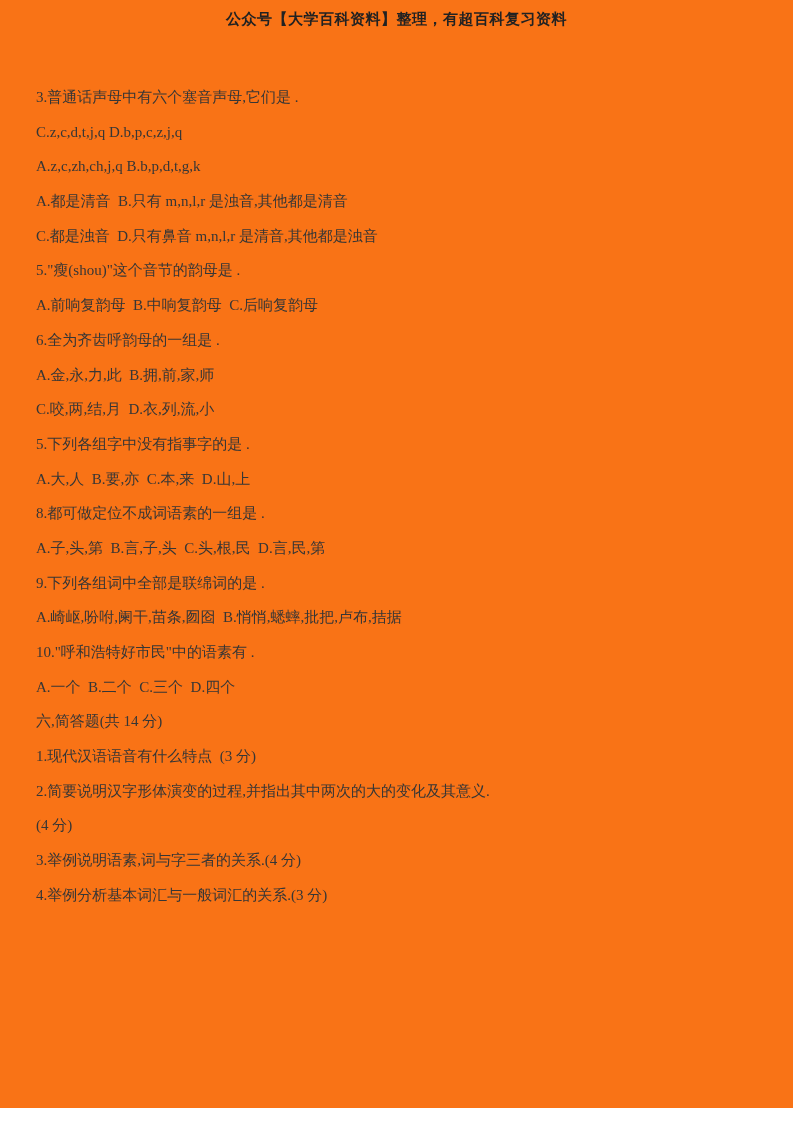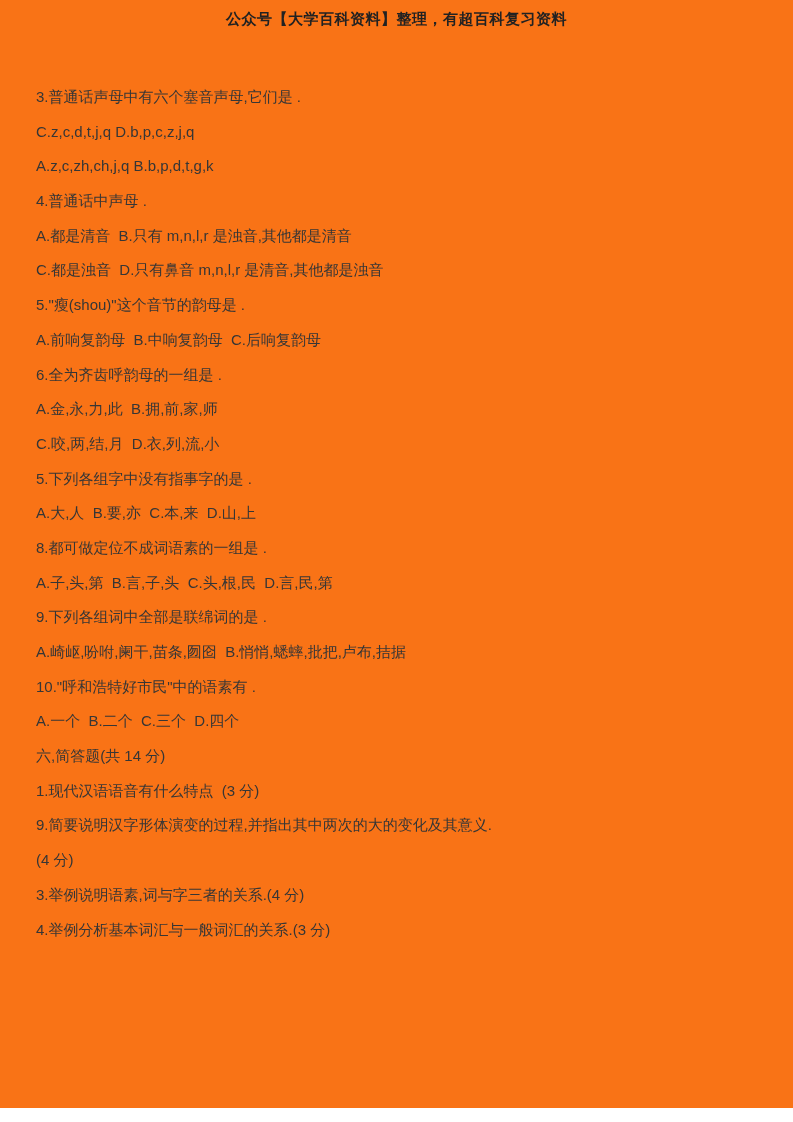--- a/index.html
+++ b/index.html
@@ -25,57 +25,57 @@
     letter-spacing: 0.5px;
     white-space: pre-wrap;
   }
   .doc-body {
     position: absolute;
     top: 80px;
     left: 36px;
     right: 22px;
     color: #363636;
     font-size: 15px;
+    font-family: Liberation Serif, serif;
   }
   .line {
     display: block;
     height: 34.7px;
     line-height: 34.7px;
     white-space: pre-wrap;
     overflow: hidden;
   }
 </style>
 </head>
 <body>
 
 <div class="page">
 
   <div class="doc-header">公众号【大学百科资料】整理，有超百科复习资料</div>
 
   <div class="doc-body">
     <div class="line">3.普通话声母中有六个塞音声母,它们是 .</div>
     <div class="line">C.z,c,d,t,j,q D.b,p,c,z,j,q</div>
     <div class="line">A.z,c,zh,ch,j,q B.b,p,d,t,g,k</div>
-    <div class="line">4.普通话中声母 .</div>
     <div class="line">A.都是清音  B.只有 m,n,l,r 是浊音,其他都是清音</div>
     <div class="line">C.都是浊音  D.只有鼻音 m,n,l,r 是清音,其他都是浊音</div>
     <div class="line">5."瘦(shou)"这个音节的韵母是 .</div>
     <div class="line">A.前响复韵母  B.中响复韵母  C.后响复韵母</div>
     <div class="line">6.全为齐齿呼韵母的一组是 .</div>
     <div class="line">A.金,永,力,此  B.拥,前,家,师</div>
     <div class="line">C.咬,两,结,月  D.衣,列,流,小</div>
     <div class="line">5.下列各组字中没有指事字的是 .</div>
     <div class="line">A.大,人  B.要,亦  C.本,来  D.山,上</div>
     <div class="line">8.都可做定位不成词语素的一组是 .</div>
     <div class="line">A.子,头,第  B.言,子,头  C.头,根,民  D.言,民,第</div>
     <div class="line">9.下列各组词中全部是联绵词的是 .</div>
     <div class="line">A.崎岖,吩咐,阑干,苗条,囫囵  B.悄悄,蟋蟀,批把,卢布,拮据</div>
     <div class="line">10."呼和浩特好市民"中的语素有 .</div>
     <div class="line">A.一个  B.二个  C.三个  D.四个</div>
     <div class="line">六,简答题(共 14 分)</div>
     <div class="line">1.现代汉语语音有什么特点  (3 分)</div>
-    <div class="line">9.简要说明汉字形体演变的过程,并指出其中两次的大的变化及其意义.</div>
+    <div class="line">2.简要说明汉字形体演变的过程,并指出其中两次的大的变化及其意义.</div>
     <div class="line">(4 分)</div>
     <div class="line">3.举例说明语素,词与字三者的关系.(4 分)</div>
     <div class="line">4.举例分析基本词汇与一般词汇的关系.(3 分)</div>
   </div>
 
 </div>
 
 </body></html>

